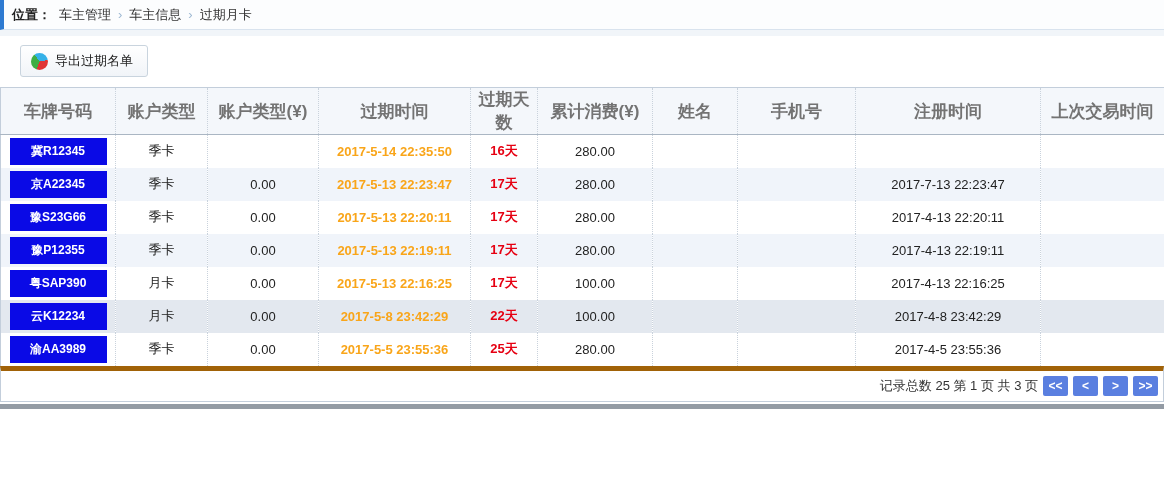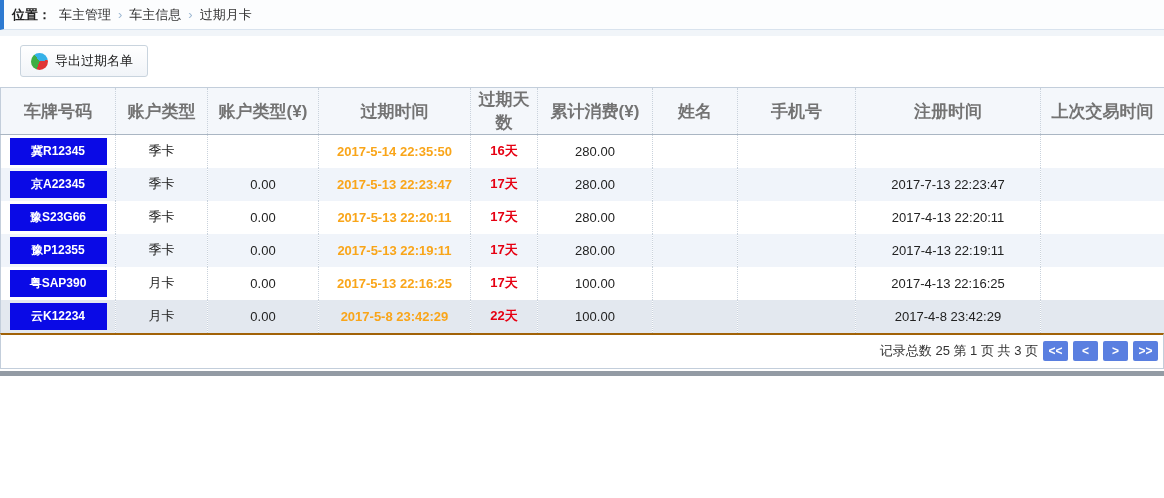--- a/index.html
+++ b/index.html
@@ -45,21 +45,21 @@
   tbody td{height:33px;padding:0 4px;text-align:center;color:#222;overflow:hidden;white-space:nowrap;}
   tbody td + td{border-left:1px dotted var(--border-dot);}
   tbody tr:nth-child(even){background:var(--stripe);}
   tbody tr.highlighted{background:var(--highlight);}
   .plate{display:block;margin:0 auto;width:97px;background:var(--plate-bg);color:#fff;
     font-weight:bold;font-size:12px;text-align:center;padding:3px 0;line-height:21px;}
   td.expire{color:var(--warn-orange);font-weight:bold;}
   td.days{color:var(--alert-red);font-weight:bold;}
 
   
-  .footer{height:36px;border:1px solid var(--border-outer);border-top:2px solid #a16207;
+  .footer{height:36px;border:1px solid var(--border-outer);border-top:5px solid #a16207;
     display:flex;align-items:center;justify-content:flex-end;padding-right:5px;font-size:13px;color:#333;}
   .page-btn{display:inline-block;min-width:25px;height:20px;line-height:20px;margin-left:5px;
     background:var(--btn-blue);color:#fff;text-align:center;font-size:12px;font-weight:bold;
     border:none;border-radius:2px;cursor:pointer;padding:0 3px;font-family:inherit;}
   .bottom-strip{height:5px;background:#939ba4;margin-top:2px;}
 </style>
 </head>
 <body>
 
 <div class="page">
@@ -186,20 +186,34 @@
           <td>月卡</td>
           <td>0.00</td>
           <td class="expire">2017-5-8 23:42:29</td>
           <td class="days">22天</td>
           <td>100.00</td>
           <td></td>
           <td></td>
           <td>2017-4-8 23:42:29</td>
           <td></td>
         </tr>
+        <tr>
+          <td>
+            <span class="plate">渝AA3989</span>
+          </td>
+          <td>季卡</td>
+          <td>0.00</td>
+          <td class="expire">2017-5-5 23:55:36</td>
+          <td class="days">25天</td>
+          <td>280.00</td>
+          <td></td>
+          <td></td>
+          <td>2017-4-5 23:55:36</td>
+          <td></td>
+        </tr>
       </tbody>
   </table>
 
   <div class="footer">
     <span>记录总数 25 第 1 页 共 3 页</span>
     <span id="page-btns"><button class="page-btn">&lt;&lt;</button><button class="page-btn">&lt;</button><button class="page-btn">&gt;</button><button class="page-btn">&gt;&gt;</button></span>
   </div>
   <div class="bottom-strip"></div>
 
 </div>

